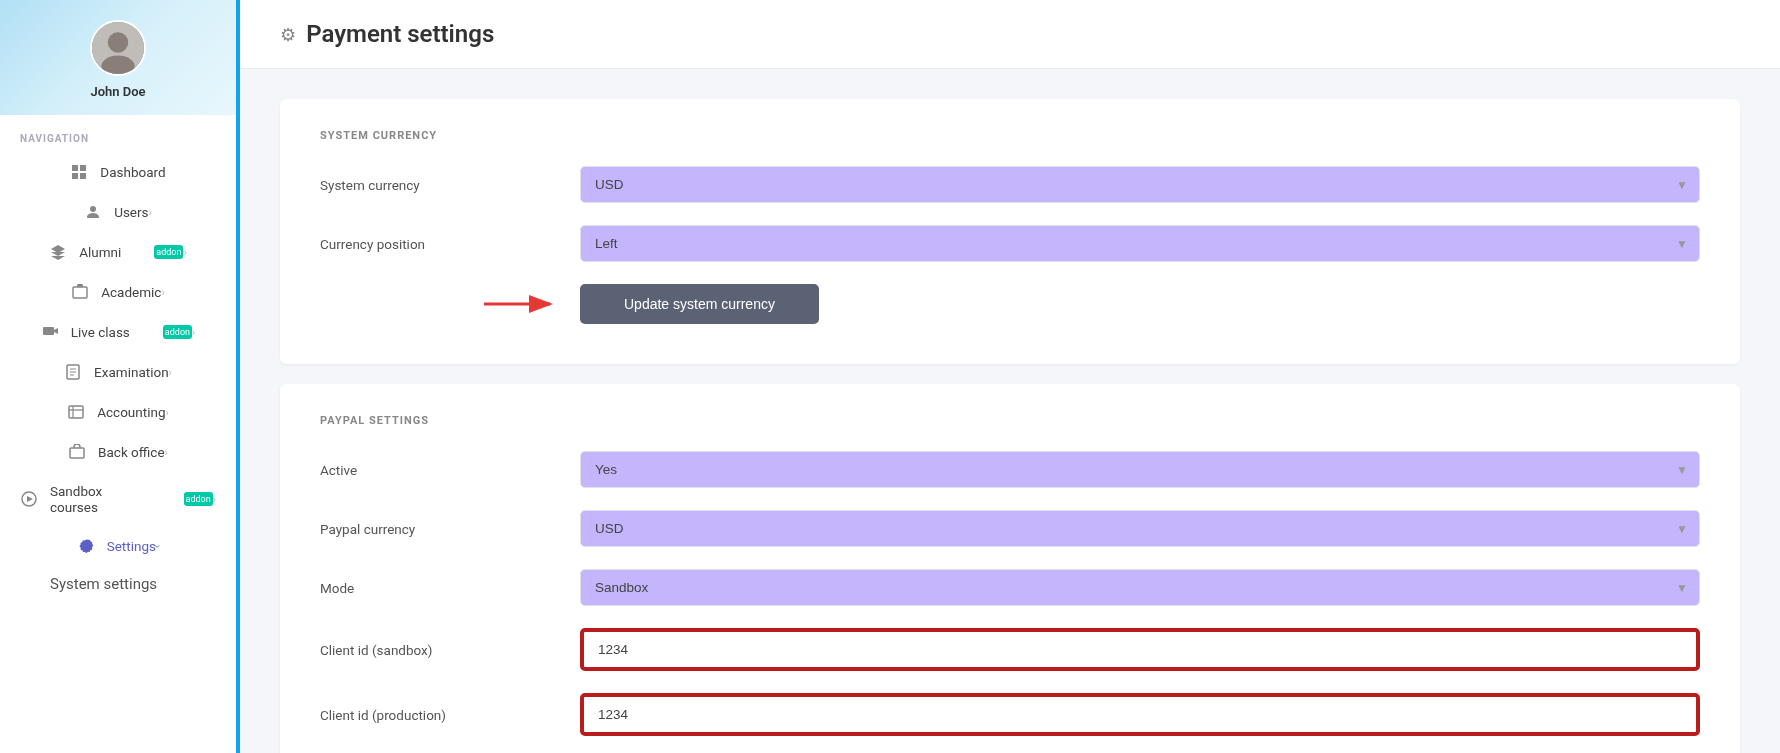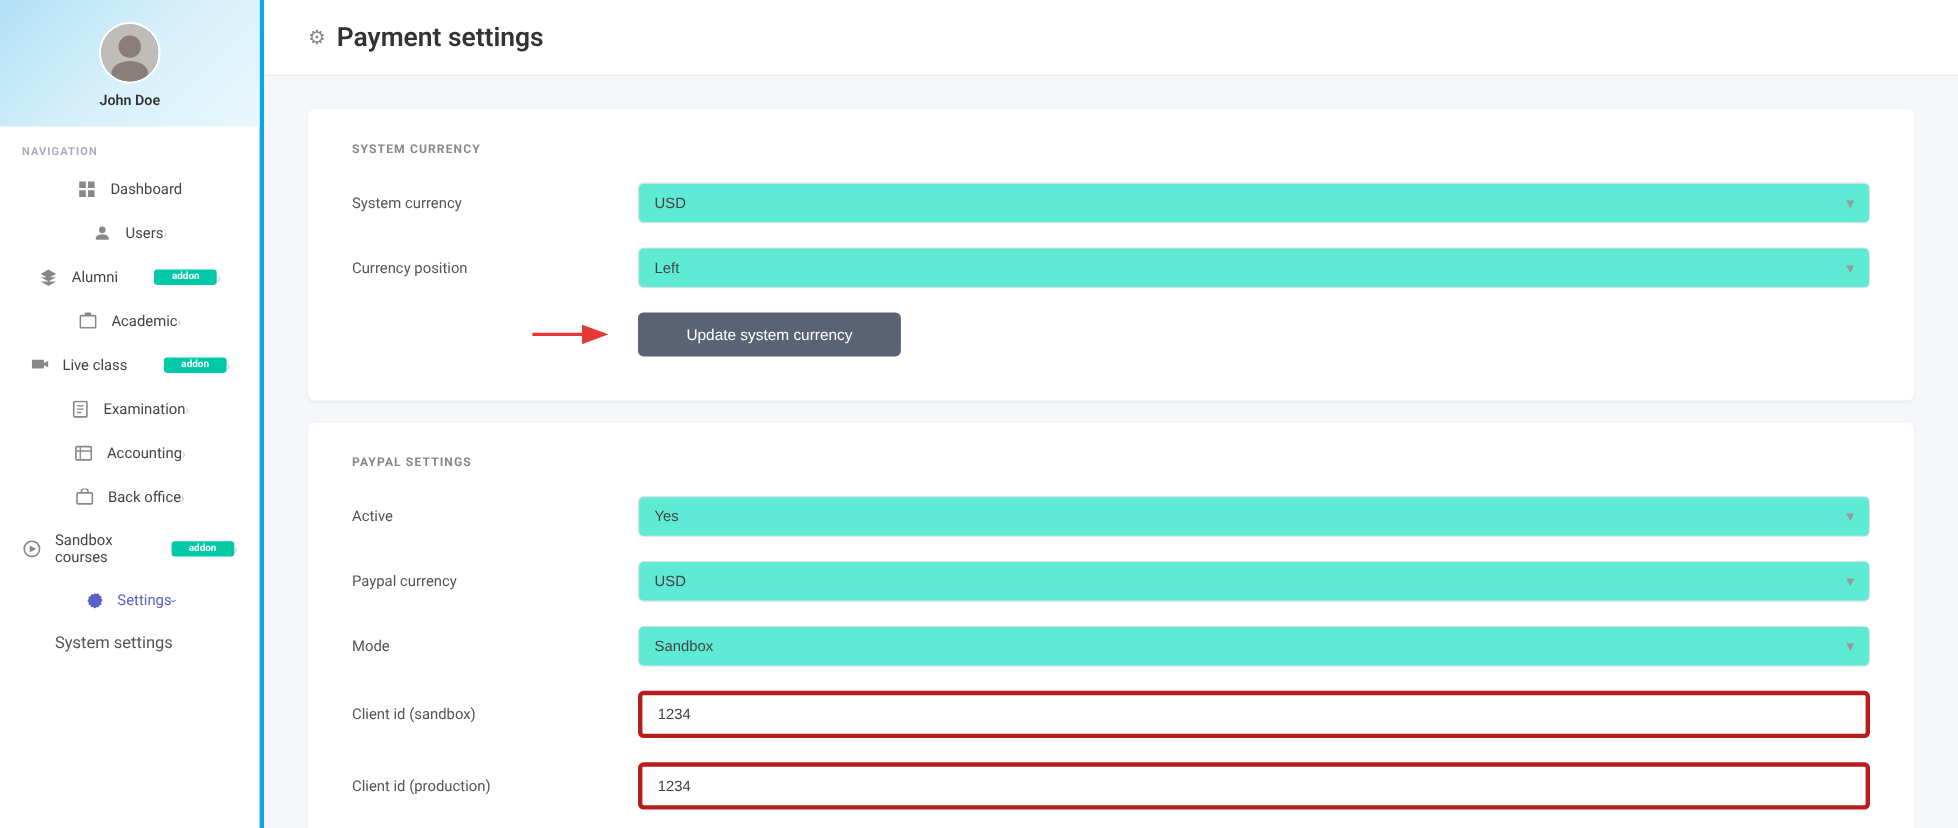--- a/index.html
+++ b/index.html
@@ -53,21 +53,21 @@
       font-size: 13.5px;
       transition: background 0.15s;
     }
     .nav-item.active { color: #5b5fc7; }
     .nav-item-left { display: flex; align-items: center; gap: 12px; }
     .nav-icon { width: 18px; height: 18px; display: flex; align-items: center; justify-content: center; color: #888; font-size: 14px; flex-shrink: 0; }
     .nav-item.active .nav-icon { color: #5b5fc7; }
     .chevron { font-size: 11px; color: #bbb; }
     .nav-item.active .chevron { color: #5b5fc7; transform: rotate(180deg); }
     .badge {
-      font-size: 9px; font-weight: 700; padding: 2px 16px; border-radius: 3px;
+      font-size: 9px; font-weight: 400; padding: 2px 2px; border-radius: 3px;
       margin-left: 21px;
     }
     .badge-green { background: #00c9a7; color: #fff; }
     .sub-nav-item {
       padding: 9px 20px 9px 50px;
       font-size: 15px; color: #555; cursor: pointer;
     }
 
     
     .main {
@@ -101,21 +101,21 @@
       display: flex; align-items: center; margin-bottom: 22px;
     }
     .form-label {
       width: 260px; min-width: 260px;
       font-size: 13.5px; color: #555;
     }
     .form-control-wrap { flex: 1; position: relative; }
     .select-field {
       width: 100%; padding: 10px 36px 10px 14px;
       border: 1px solid #dde2e8; border-radius: 5px;
-      font-size: 13.5px; color: #444; background: #5eead4;
+      font-size: 13.5px; color: #444; background: #c4b5fd;
       appearance: none; cursor: pointer; outline: none;
     }
     .select-arrow {
       position: absolute; right: 12px; top: 50%; transform: translateY(-50%);
       color: #999; pointer-events: none; font-size: 12px;
     }
     .input-field {
       width: 100%; padding: 10px 14px;
       border: 4px solid #b91c1c; border-radius: 5px;
       font-size: 13.5px; color: #444; background: #fff;

